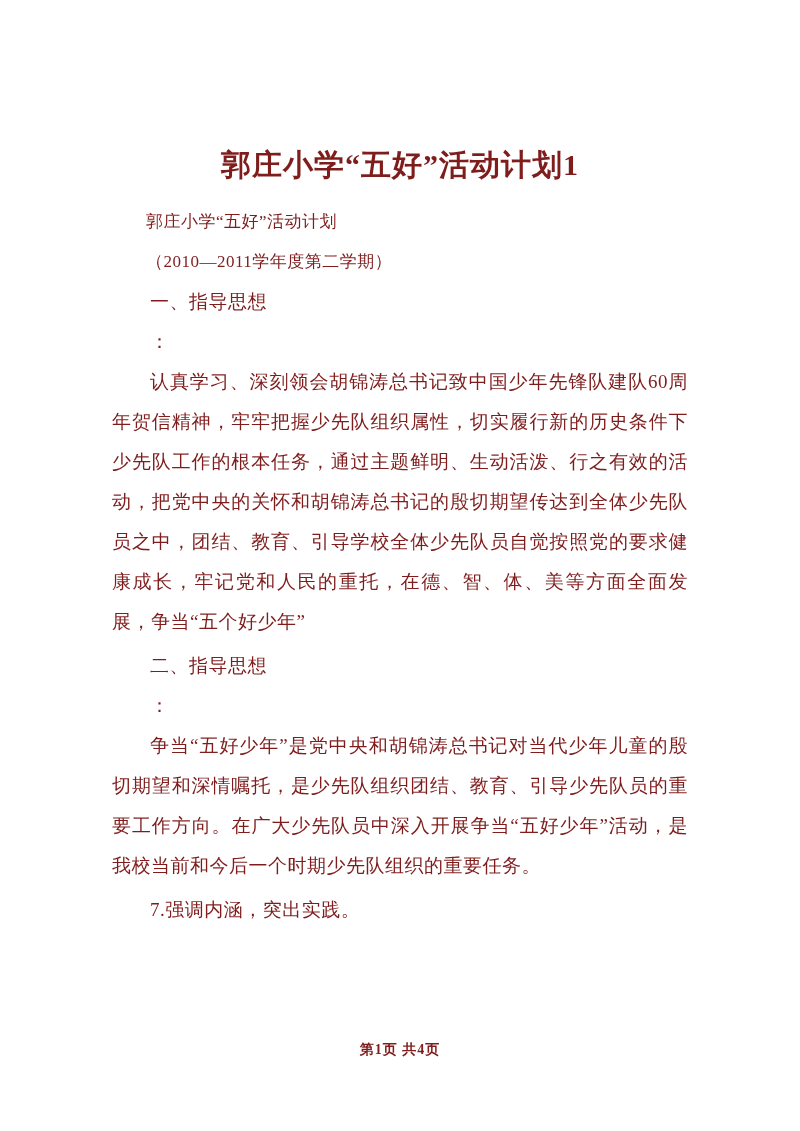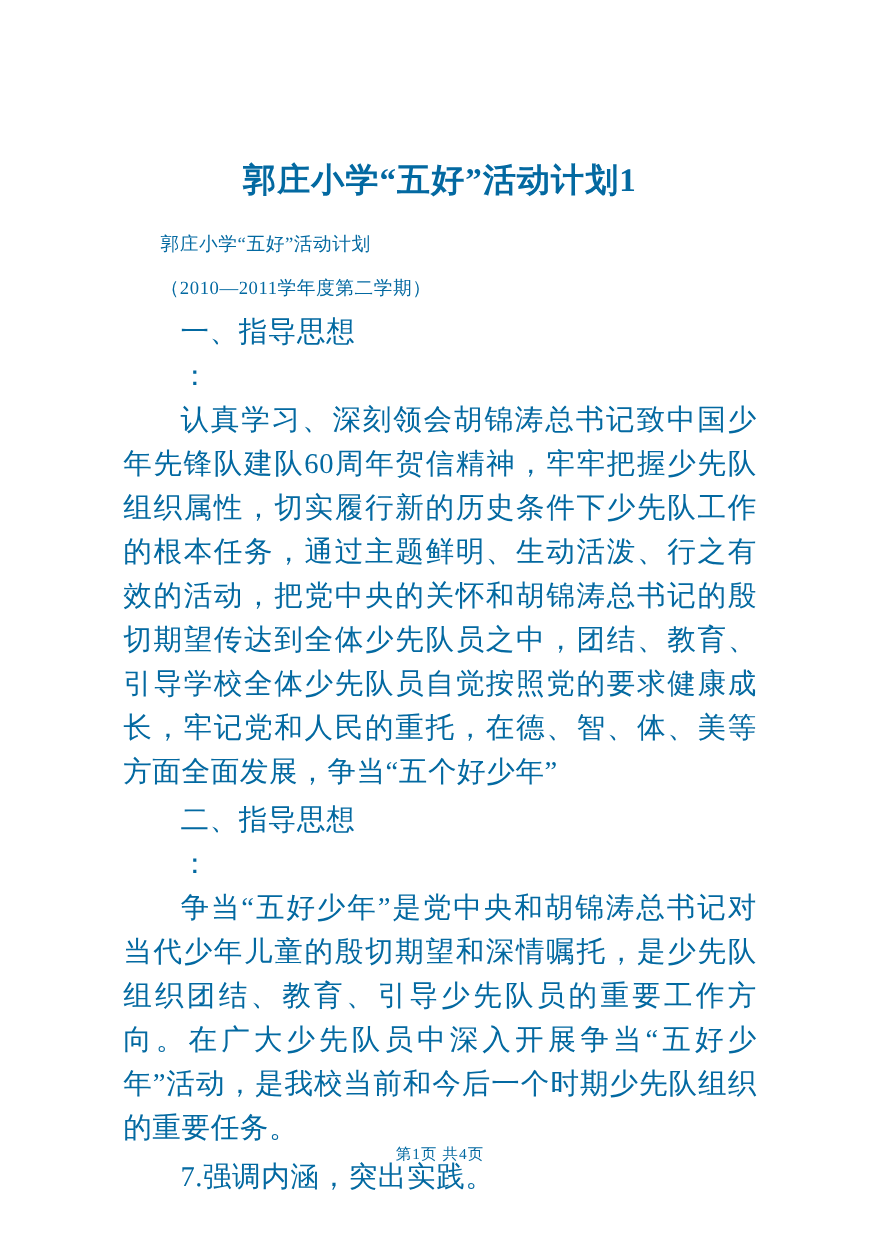--- a/index.html
+++ b/index.html
@@ -3,58 +3,59 @@
 <meta charset="utf-8">
 <style>
   * { margin: 0; padding: 0; box-sizing: border-box; }
   html, body { background: #ffffff; }
   .page {
     position: relative;
     width: 800px;
     height: 1131px;
     margin: 0 auto;
     background: #ffffff;
-    color: #0369a1;
+    color: #7f1d1d;
     font-family: "Liberation Serif", "DejaVu Serif", serif;
     overflow: hidden;
   }
   .content {
     position: absolute;
     top: 142px;
     left: 112px;
     width: 576px;
   }
   .doc-title {
     font-size: 30px;
     font-weight: bold;
     text-align: center;
     line-height: 46px;
     margin-bottom: 14px;
     letter-spacing: 1px;
   }
   p.para {
-    font-size: 26px;
+    font-size: 19px;
     line-height: 40px;
     text-indent: 2em;
     text-align: justify;
     letter-spacing: 0.5px;
   }
   p.para.sub {
     font-size: 17px;
     line-height: 40px;
   }
   p.para.gap-before { margin-top: 4px; }
   .footer {
     position: absolute;
     left: 0;
     right: 0;
     bottom: 72px;
     text-align: center;
     font-size: 14px;
     letter-spacing: 1px;
+    font-weight: bold;
   }
 </style>
 </head>
 <body>
 
 <div class="page">
   <div class="content">
     <h1 class="doc-title">郭庄小学“五好”活动计划1</h1>
 
     <p class="para sub">郭庄小学“五好”活动计划</p>

